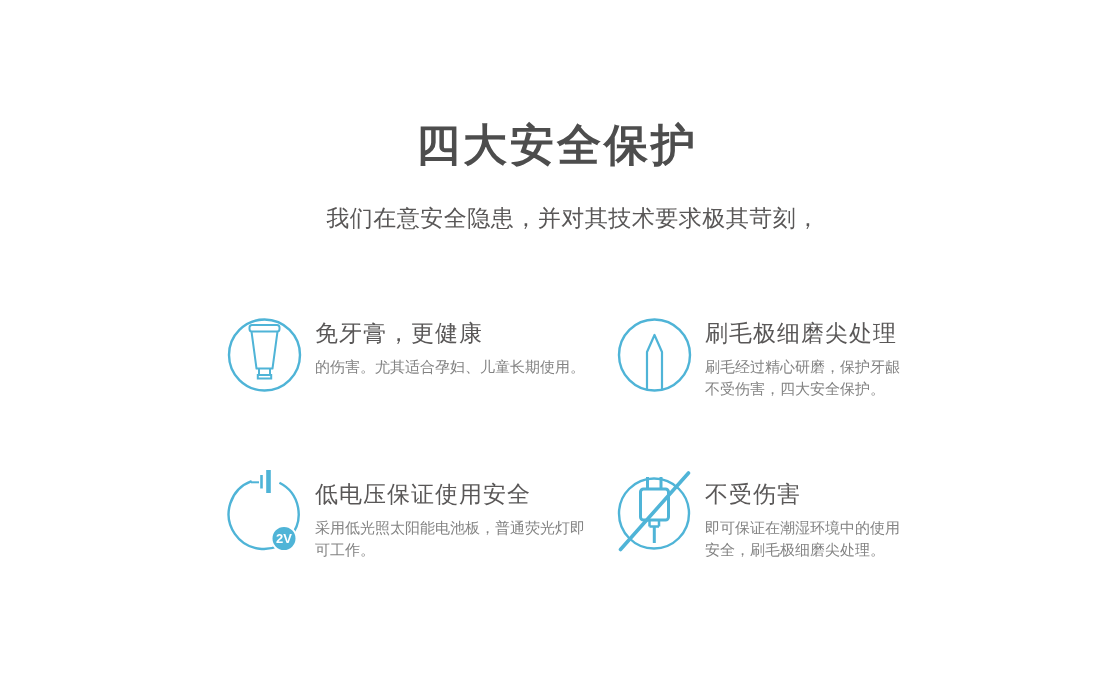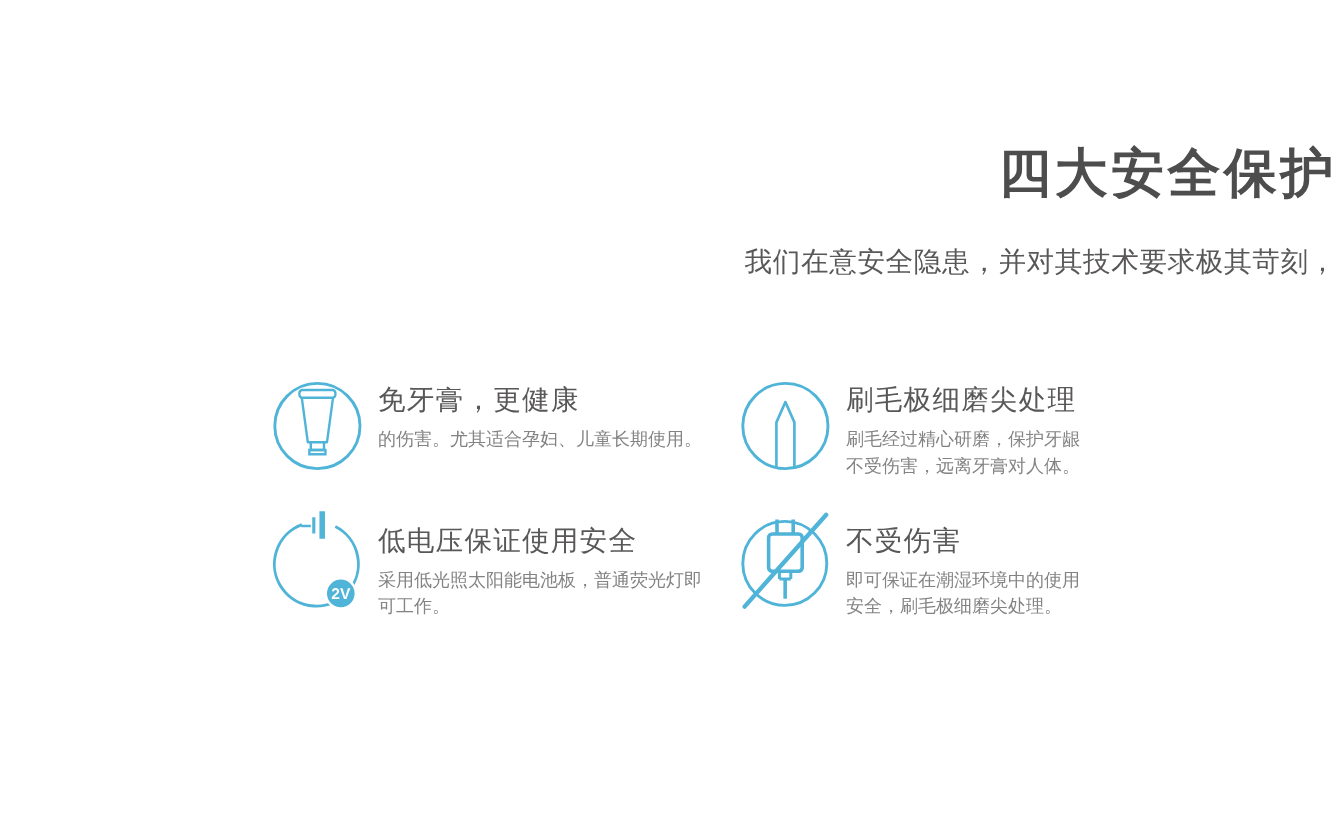--- a/index.html
+++ b/index.html
@@ -10,35 +10,35 @@
     --background: #FFFFFF;
     --badge_text: #FFFFFF;
   }
   * { margin: 0; padding: 0; box-sizing: border-box; }
   html, body {
     width: 1114px; height: 686px;
     background: var(--background);
     font-family: "Liberation Sans", "DejaVu Sans", sans-serif;
     overflow: hidden;
   }
-  .header { text-align: right; padding-top: 122px; }
+  .header { text-align: center; padding-top: 122px; }
   .page-title {
     font-size: 44px; line-height: 46px; font-weight: 700;
     letter-spacing: 3px; color: var(--heading);
   }
   .subtitle { margin-top: 30px; padding-left: 32px; }
   .subtitle-line {
     font-size: 23px; line-height: 40px; letter-spacing: 0.5px;
     color: var(--subtitle); font-weight: 400;
   }
   .features {
     margin: 77px 0 0 225px;
     display: grid;
     grid-template-columns: 390px 390px;
-    row-gap: 32px;
+    row-gap: 76px;
   }
   .feature { display: flex; align-items: flex-start; }
   .feature .icon { flex: none; width: 80px; margin-right: 10px; color: var(--accent); }
   .feature .icon svg { display: block; }
   .feature.row2 .icon svg { margin-top: -12px; }
   .feature .text { padding-top: 3px; width: 290px; }
   .feature-title {
     font-size: 23px; line-height: 30px; letter-spacing: 1px;
     color: var(--subtitle); font-weight: 400; margin-bottom: 8px;
     white-space: nowrap;
@@ -83,21 +83,21 @@
   <div class="feature">
     <span class="icon">
       <svg width="80" height="80" viewBox="0 0 80 80" fill="none" stroke="currentColor">
         <circle cx="39.5" cy="40" r="35.5" stroke-width="2.4"></circle>
         <path d="M32 75 L32 37 L39.5 20 L47 37 L47 75" stroke-width="2.2" stroke-linejoin="round"></path>
       </svg>
     </span>
     <div class="text">
       <div class="feature-title">刷毛极细磨尖处理</div>
       <div class="feature-desc-line">刷毛经过精心研磨，保护牙龈</div>
-      <div class="feature-desc-line">不受伤害，远离牙膏对人体。</div>
+      <div class="feature-desc-line">不受伤害，四大安全保护。</div>
     </div>
   </div>
 
   <div class="feature row2">
     <span class="icon">
       <svg width="80" height="92" viewBox="0 0 80 92" fill="none" stroke="currentColor">
         <path d="M26.6 17.2 A35 35 0 1 0 54.4 18.8" stroke-width="2.4"></path>
         <path d="M26 18.3 H34" stroke-width="2"></path>
         <path d="M36.5 11 V24.5" stroke-width="2.6"></path>
         <path d="M43.5 6 V29" stroke-width="4.6"></path>

